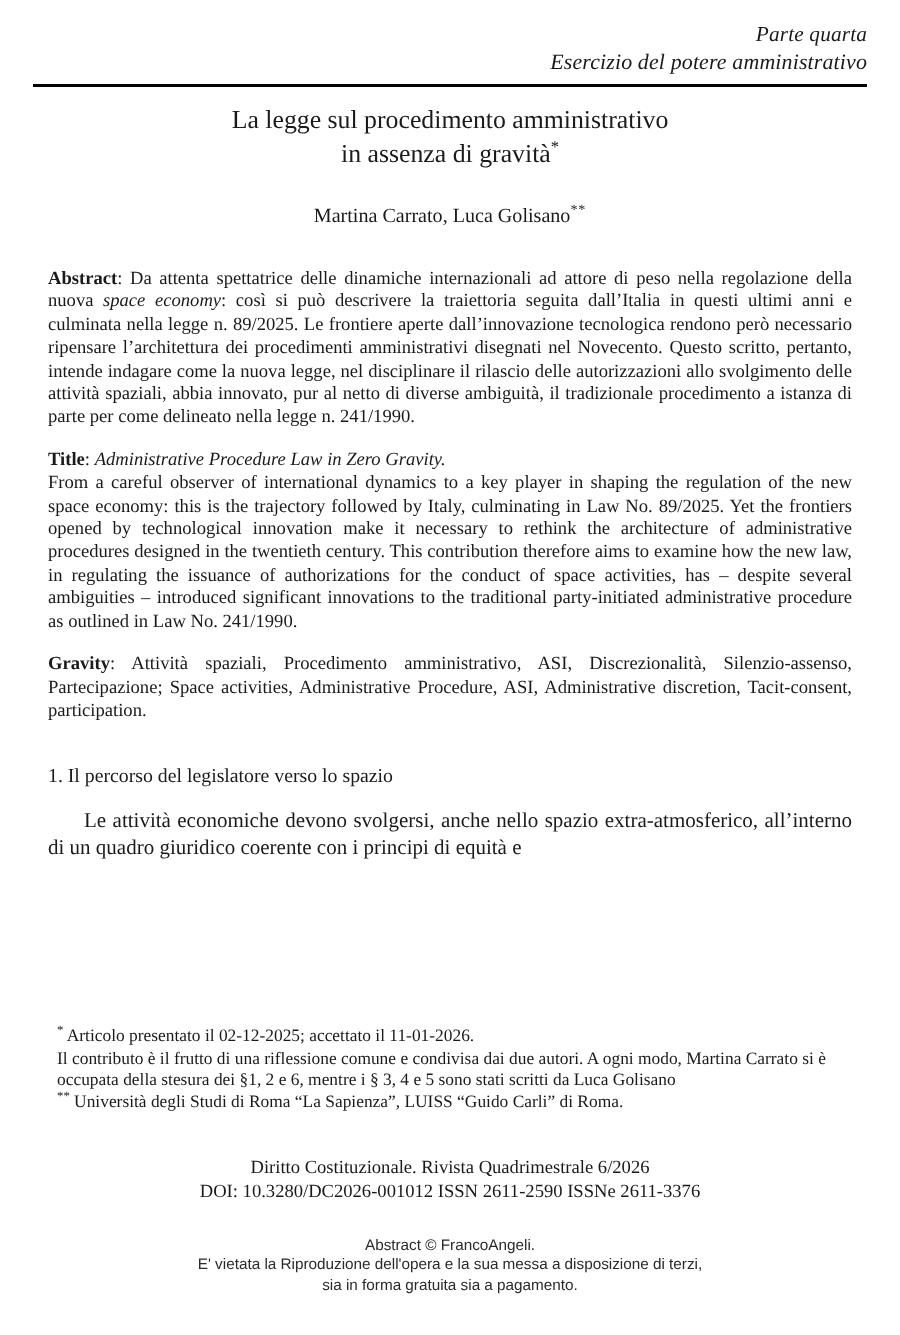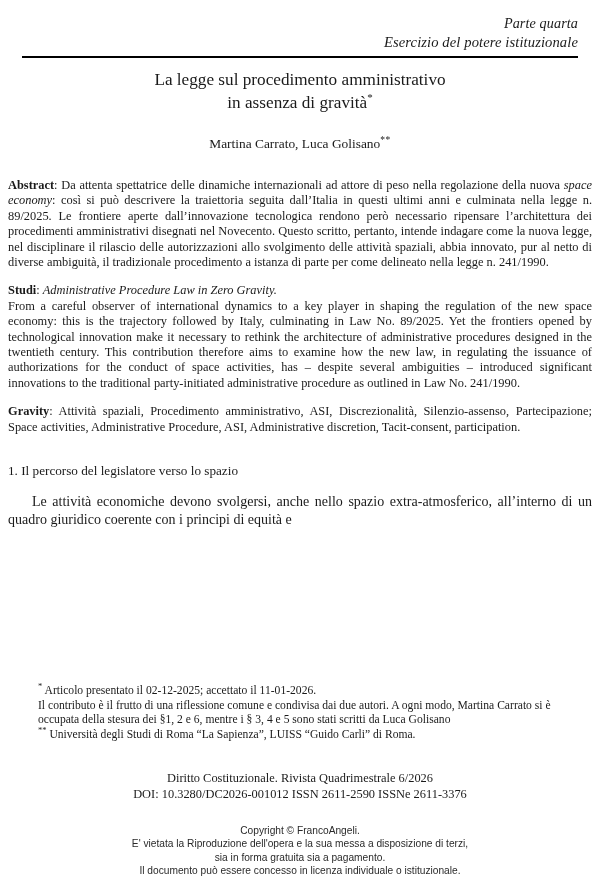--- a/index.html
+++ b/index.html
@@ -67,21 +67,21 @@
   .authors .star {
     font-size: 9.5px;
     vertical-align: super;
     line-height: 0;
     letter-spacing: 0.5px;
   }
 
   
   .content {
     margin-top: 26px;
-    padding: 0 8px;
+    padding: 0 32px;
   }
   .para {
     font-size: 12.4px;
     line-height: 15.4px;
     text-align: justify;
     margin: 0;
     hyphens: manual;
   }
   .para.gap { margin-top: 13px; }
   .para.tight { margin-top: 0px; }
@@ -150,39 +150,39 @@
     line-height: 13.4px;
   }
 </style>
 </head>
 <body>
 
 <div class="page">
 
   <div class="runhead">
     <div class="runhead-line">Parte quarta</div>
-    <div class="runhead-line second">Esercizio del potere istituzionale</div>
+    <div class="runhead-line second">Esercizio del potere amministrativo</div>
   </div>
   <div class="rule"></div>
 
   <div class="title-block">
     <div class="title">
       <span>La legge sul procedimento amministrativo</span><br>
       <span>in assenza di gravità</span><span class="star">*</span>
     </div>
   </div>
   <div class="authors">
     <span>Martina Carrato, Luca Golisano</span><span class="star">**</span>
   </div>
 
   <div class="content">
 
     <p class="para"><b>Abstract</b><span>: </span><span>Da attenta spettatrice delle dinamiche internazionali ad attore di peso nella regolazione della nuova </span><i>space economy</i><span>: così si può descrivere la traiettoria seguita dall’Italia in questi ultimi anni e culminata nella legge n. 89/2025. Le frontiere aperte dall’innovazione tecnologica rendono però necessario ripensare l’architettura dei procedimenti amministrativi disegnati nel Novecento. Questo scritto, pertanto, intende indagare come la nuova legge, nel disciplinare il rilascio delle autorizzazioni allo svolgimento delle attività spaziali, abbia innovato, pur al netto di diverse ambiguità, il tradizionale procedimento a istanza di parte per come delineato nella legge n. 241/1990.</span></p>
 
-    <p class="para gap"><b>Studi</b><span>: </span><i>Administrative Procedure Law in Zero Gravity.</i></p>
+    <p class="para gap"><b>Title</b><span>: </span><i>Administrative Procedure Law in Zero Gravity.</i></p>
 
     <p class="para tight">From a careful observer of international dynamics to a key player in shaping the regulation of the new space economy: this is the trajectory followed by Italy, culminating in Law No. 89/2025. Yet the frontiers opened by technological innovation make it necessary to rethink the architecture of administrative procedures designed in the twentieth century. This contribution therefore aims to examine how the new law, in regulating the issuance of authorizations for the conduct of space activities, has – despite several ambiguities – introduced significant innovations to the traditional party-initiated administrative procedure as outlined in Law No. 241/1990.</p>
 
     <p class="para gap"><b>Gravity</b><span>: </span><span>Attività spaziali, Procedimento amministrativo, ASI, Discrezionalità, Silenzio-assenso, Partecipazione; Space activities, Administrative Procedure, ASI, Administrative discretion, Tacit-consent, participation.</span></p>
 
     <div class="section-heading">1. Il percorso del legislatore verso lo spazio</div>
 
     <p class="body-para">Le attività economiche devono svolgersi, anche nello spazio extra-atmosferico, all’interno di un quadro giuridico coerente con i principi di equità e</p>
   </div>
 
@@ -191,19 +191,18 @@
     <p class="fn">Il contributo è il frutto di una riflessione comune e condivisa dai due autori. A ogni modo, Martina Carrato si è occupata della stesura dei §1, 2 e 6, mentre i § 3, 4 e 5 sono stati scritti da Luca Golisano</p>
     <p class="fn"><span class="sup">**</span><span> Università degli Studi di Roma “La Sapienza”, LUISS “Guido Carli” di Roma.</span></p>
   </div>
 
   <div class="imprint">
     <div class="imprint-line">Diritto Costituzionale. Rivista Quadrimestrale 6/2026</div>
     <div class="imprint-line">DOI: 10.3280/DC2026-001012  ISSN  2611-2590 ISSNe 2611-3376</div>
   </div>
 
   <div class="copyright">
-    <div class="copyright-line">Copyright © FrancoAngeli.</div>
+    <div class="copyright-line">Abstract © FrancoAngeli.</div>
     <div class="copyright-line">E' vietata la Riproduzione dell'opera e la sua messa a disposizione di terzi,</div>
     <div class="copyright-line">sia in forma gratuita sia a pagamento.</div>
-    <div class="copyright-line">Il documento può essere concesso in licenza individuale o istituzionale.</div>
   </div>
 
 </div>
 
 </body></html>

